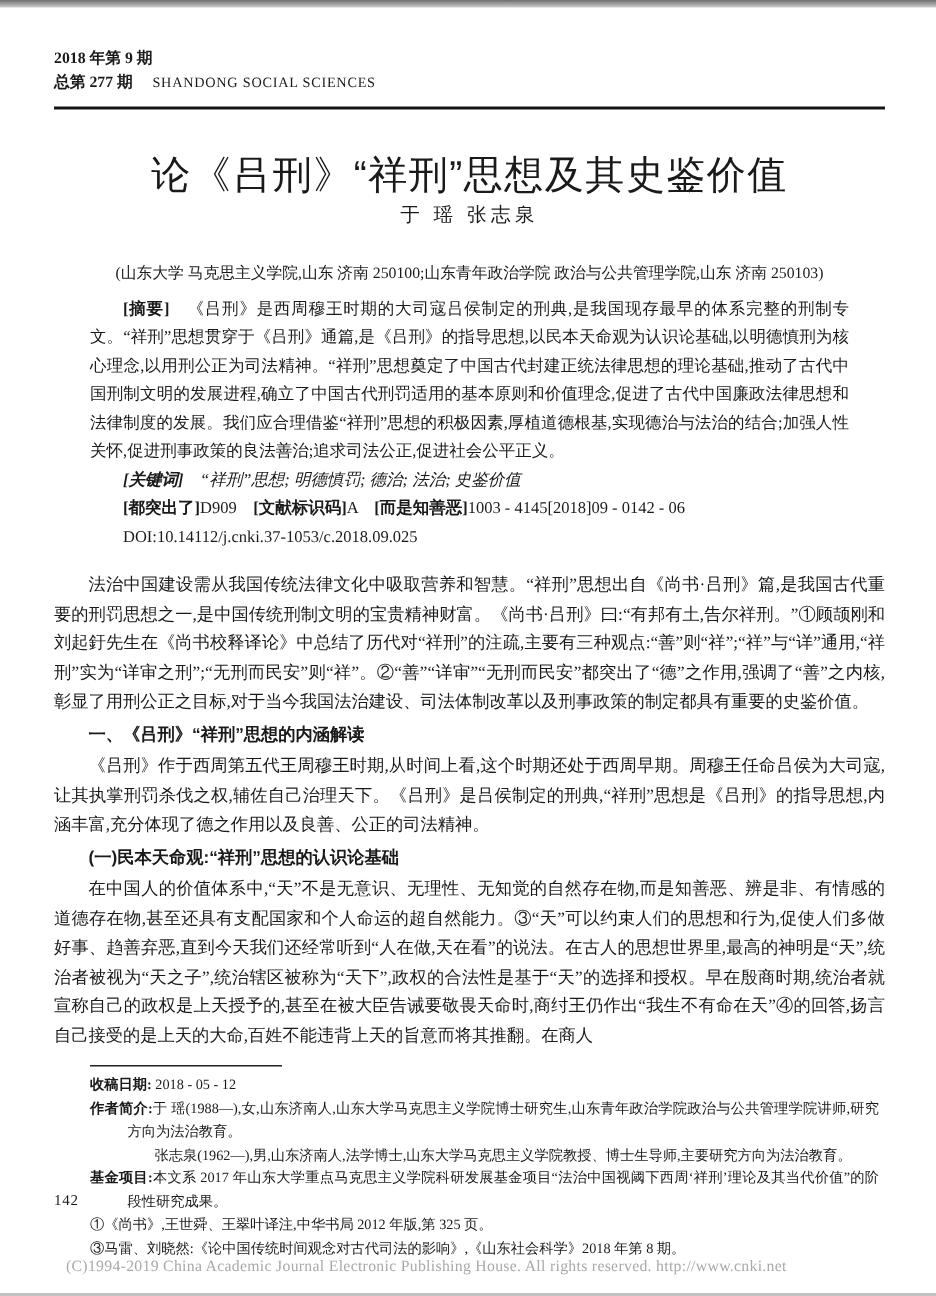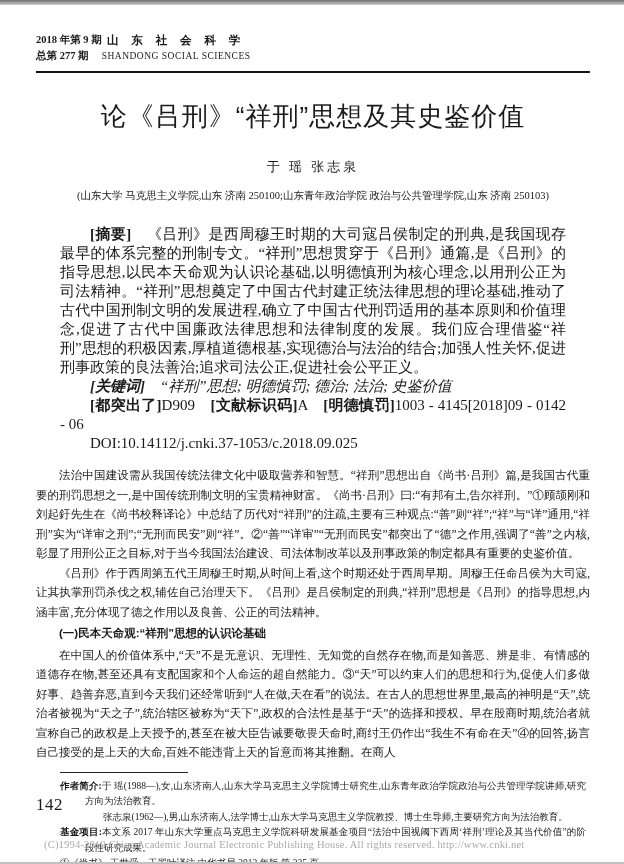--- a/index.html
+++ b/index.html
@@ -29,25 +29,25 @@
   .jheader .col-center .en { font-size:9.5px; letter-spacing:0.5px; }
   .jheader .col-right { text-align:right; font-weight:bold; }
   .header-rule { border:none; border-top:2.2px solid #151515; margin:7px 0 0 0; }
 
   
   .article-title {
     margin:26px 0 0 0; text-align:center;
     font-family:"Liberation Sans","DejaVu Sans",sans-serif;
     font-size:26px; font-weight:normal; letter-spacing:1px;
   }
-  .authors { margin-top:24px; text-align:center; font-size:13px; letter-spacing:3px; }
-  .affiliation { margin-top:13px; text-align:center; font-size:10.5px; }
+  .authors { text-align:center; font-size:13px; letter-spacing:3px; }
+  .affiliation { margin-top:23px; text-align:center; font-size:10.5px; }
 
   
-  .meta-block { margin:22px 24px 0 24px; font-size:15px; line-height:19px; text-align:justify; }
+  .meta-block { margin:8px 24px 0 24px; font-size:11px; line-height:19px; text-align:justify; }
   .meta-block p { margin:0; text-indent:2em; }
   .lbl { font-weight:bold; }
   .kw-line { margin-top:1px;font-style:italic; }
   .clc-line { margin-top:1px; }
   .doi-line { margin-top:1px; text-indent:2em; }
 
   
   .body-text { margin-top:13px; font-size:11.5px; line-height:19.5px; text-align:justify; }
   .body-text p { margin:0; text-indent:2em; }
   .sec-heading {
@@ -55,65 +55,66 @@
     font-family:"Liberation Sans","DejaVu Sans",sans-serif; line-height:19.5px;
   }
 
   
   .fn-rule { border:none; border-top:1.5px solid #222; width:128px; margin:9px 0 6px 24px; }
   .footnotes { margin-left:24px; margin-right:4px; font-size:9.5px; line-height:15.5px; text-align:justify; }
   .fn-hang { padding-left:25px; text-indent:-25px; }
   .fn-bio2 { padding-left:43px; }
   .fn-note { }
 
-  .page-number { position:absolute; left:36px; top:795px; font-size:17px; letter-spacing:0.5px; }
+  .page-number { position:absolute; left:36px; top:795px; font-size:10px; letter-spacing:0.5px; }
   .copyright {
     position:absolute; left:44px; top:839px; width:560px;
     color:#a9a9a9; font-size:10.5px; letter-spacing:0.2px;
   }
 </style>
 </head>
 <body>
 
 <div class="top-strip"></div>
 
 <div class="content">
 
   <div class="jheader">
     <div class="col-left">
       <div>2018 年第 9 期</div>
       <div>总第 277 期</div>
     </div>
     <div class="col-center">
-      <div class="cn">山 东 社 会 科 学</div>
       <div class="en">SHANDONG SOCIAL SCIENCES</div>
     </div>
   </div>
   <hr class="header-rule">
 
   <h1 class="article-title">论《吕刑》“祥刑”思想及其史鉴价值</h1>
   <div class="authors">于 瑶   张志泉</div>
   <div class="affiliation">(山东大学 马克思主义学院,山东 济南 250100;山东青年政治学院 政治与公共管理学院,山东 济南 250103)</div>
 
   <div class="meta-block">
     <p><span class="lbl">[摘要]</span>　<span>《吕刑》是西周穆王时期的大司寇吕侯制定的刑典,是我国现存最早的体系完整的刑制专文。“祥刑”思想贯穿于《吕刑》通篇,是《吕刑》的指导思想,以民本天命观为认识论基础,以明德慎刑为核心理念,以用刑公正为司法精神。“祥刑”思想奠定了中国古代封建正统法律思想的理论基础,推动了古代中国刑制文明的发展进程,确立了中国古代刑罚适用的基本原则和价值理念,促进了古代中国廉政法律思想和法律制度的发展。我们应合理借鉴“祥刑”思想的积极因素,厚植道德根基,实现德治与法治的结合;加强人性关怀,促进刑事政策的良法善治;追求司法公正,促进社会公平正义。</span></p>
     <p class="kw-line"><span class="lbl">[关键词]</span>　<span>“祥刑”思想; 明德慎罚; 德治; 法治; 史鉴价值</span></p>
-    <p class="clc-line"><span class="lbl">[都突出了]</span><span>D909</span>　<span class="lbl">[文献标识码]</span><span>A</span>　<span class="lbl">[明德慎罚]</span><span>1003 - 4145[2018]09 - 0142 - 06</span></p>
+    <p class="clc-line"><span class="lbl">[都突出了]</span><span>D909</span>　<span class="lbl">[文献标识码]</span><span>A</span>　<span class="lbl">[而是知善恶]</span><span>1003 - 4145[2018]09 - 0142 - 06</span></p>
     <p class="doi-line">DOI:10.14112/j.cnki.37-1053/c.2018.09.025</p>
   </div>
 
   <div class="body-text">
     <p>法治中国建设需从我国传统法律文化中吸取营养和智慧。“祥刑”思想出自《尚书·吕刑》篇,是我国古代重要的刑罚思想之一,是中国传统刑制文明的宝贵精神财富。《尚书·吕刑》曰:“有邦有土,告尔祥刑。”①顾颉刚和刘起釪先生在《尚书校释译论》中总结了历代对“祥刑”的注疏,主要有三种观点:“善”则“祥”;“祥”与“详”通用,“祥刑”实为“详审之刑”;“无刑而民安”则“祥”。②“善”“详审”“无刑而民安”都突出了“德”之作用,强调了“善”之内核,彰显了用刑公正之目标,对于当今我国法治建设、司法体制改革以及刑事政策的制定都具有重要的史鉴价值。</p>
+    <h3 class="sec-heading">一、《吕刑》“祥刑”思想的内涵解读</h3>
     <p>《吕刑》作于西周第五代王周穆王时期,从时间上看,这个时期还处于西周早期。周穆王任命吕侯为大司寇,让其执掌刑罚杀伐之权,辅佐自己治理天下。《吕刑》是吕侯制定的刑典,“祥刑”思想是《吕刑》的指导思想,内涵丰富,充分体现了德之作用以及良善、公正的司法精神。</p>
     <h3 class="sec-heading">(一)民本天命观:“祥刑”思想的认识论基础</h3>
     <p>在中国人的价值体系中,“天”不是无意识、无理性、无知觉的自然存在物,而是知善恶、辨是非、有情感的道德存在物,甚至还具有支配国家和个人命运的超自然能力。③“天”可以约束人们的思想和行为,促使人们多做好事、趋善弃恶,直到今天我们还经常听到“人在做,天在看”的说法。在古人的思想世界里,最高的神明是“天”,统治者被视为“天之子”,统治辖区被称为“天下”,政权的合法性是基于“天”的选择和授权。早在殷商时期,统治者就宣称自己的政权是上天授予的,甚至在被大臣告诫要敬畏天命时,商纣王仍作出“我生不有命在天”④的回答,扬言自己接受的是上天的大命,百姓不能违背上天的旨意而将其推翻。在商人</p>
   </div>
 
   <hr class="fn-rule">
   <div class="footnotes">
+    <div class="fn-hang"><span class="lbl">收稿日期:</span> <span>2018 - 05 - 12</span></div>
     <div class="fn-hang"><span class="lbl">作者简介:</span><span>于  瑶(1988—),女,山东济南人,山东大学马克思主义学院博士研究生,山东青年政治学院政治与公共管理学院讲师,研究方向为法治教育。</span></div>
     <div class="fn-bio2">张志泉(1962—),男,山东济南人,法学博士,山东大学马克思主义学院教授、博士生导师,主要研究方向为法治教育。</div>
     <div class="fn-hang"><span class="lbl">基金项目:</span><span>本文系 2017 年山东大学重点马克思主义学院科研发展基金项目“法治中国视阈下西周‘祥刑’理论及其当代价值”的阶段性研究成果。</span></div>
     <div class="fn-note">①《尚书》,王世舜、王翠叶译注,中华书局 2012 年版,第 325 页。</div>
     <div class="fn-note">③马雷、刘晓然:《论中国传统时间观念对古代司法的影响》,《山东社会科学》2018 年第 8 期。</div>
 
   </div>
 
 </div>
 

